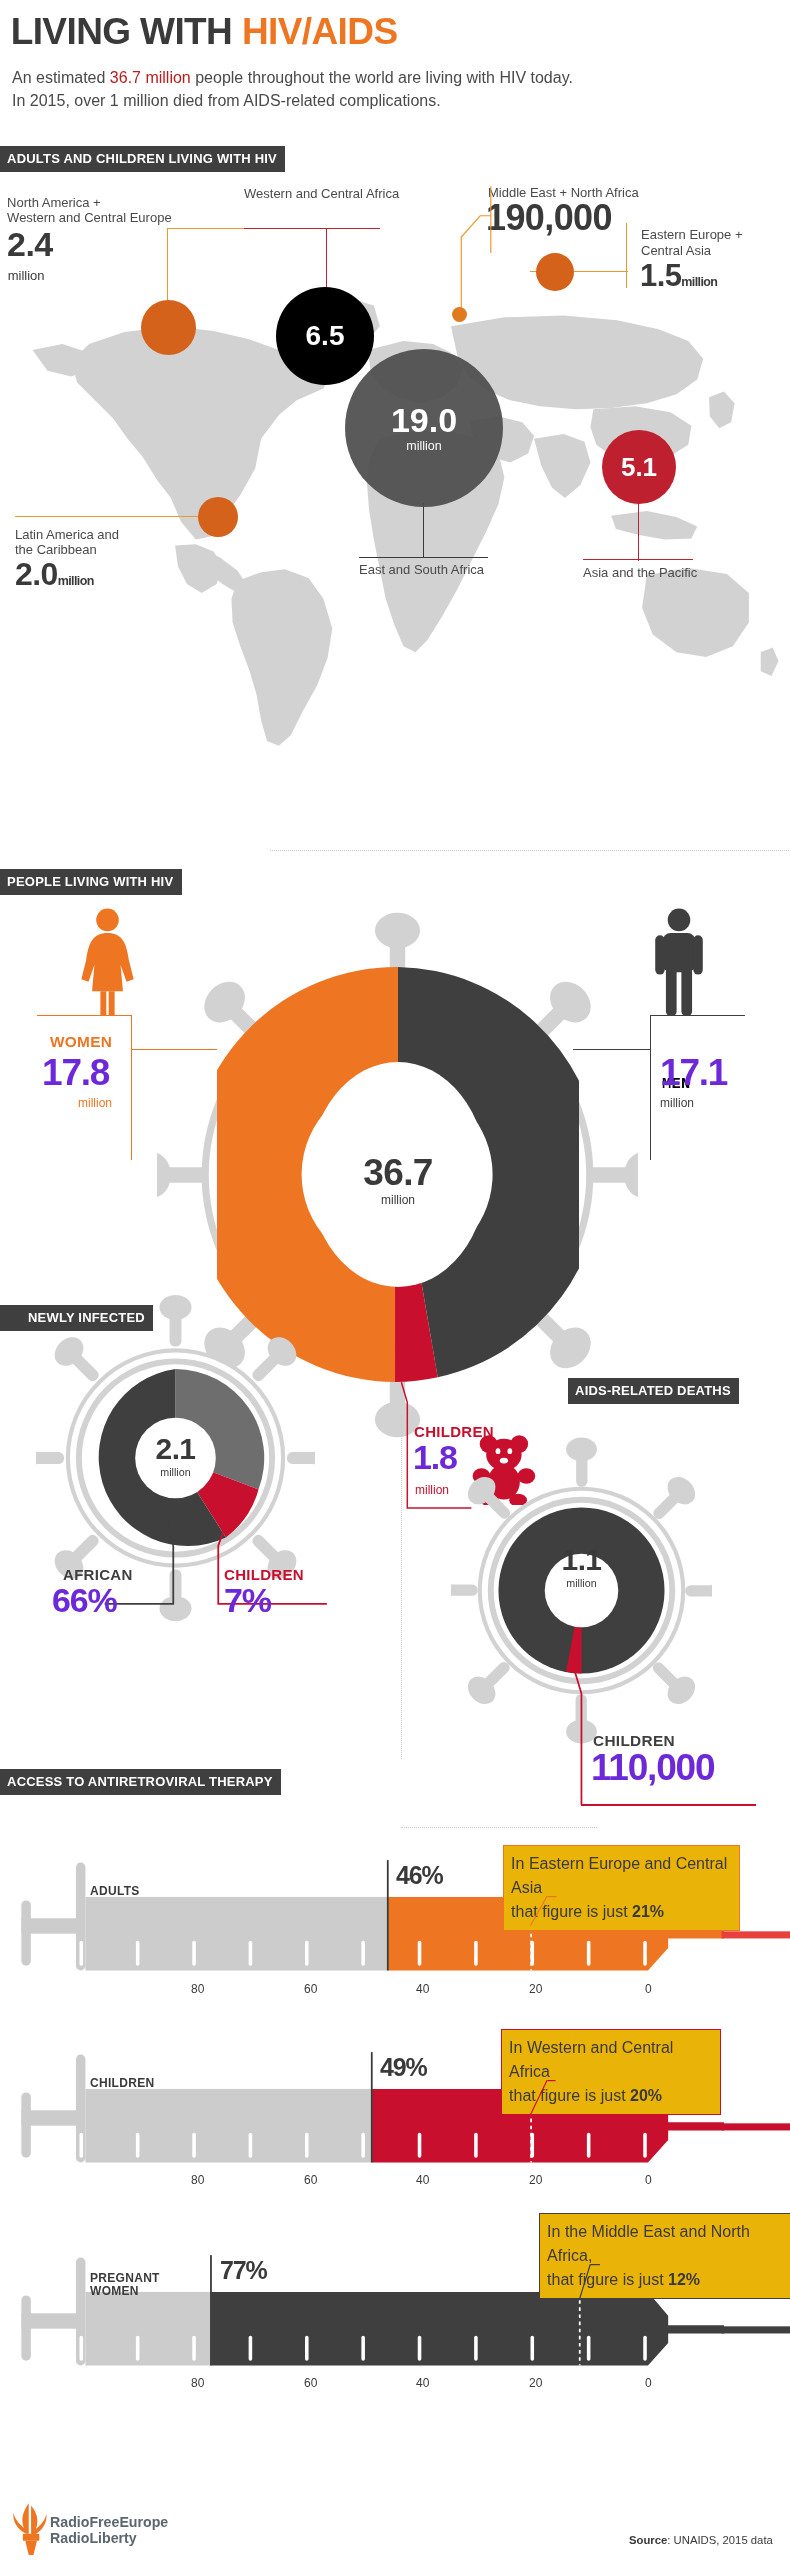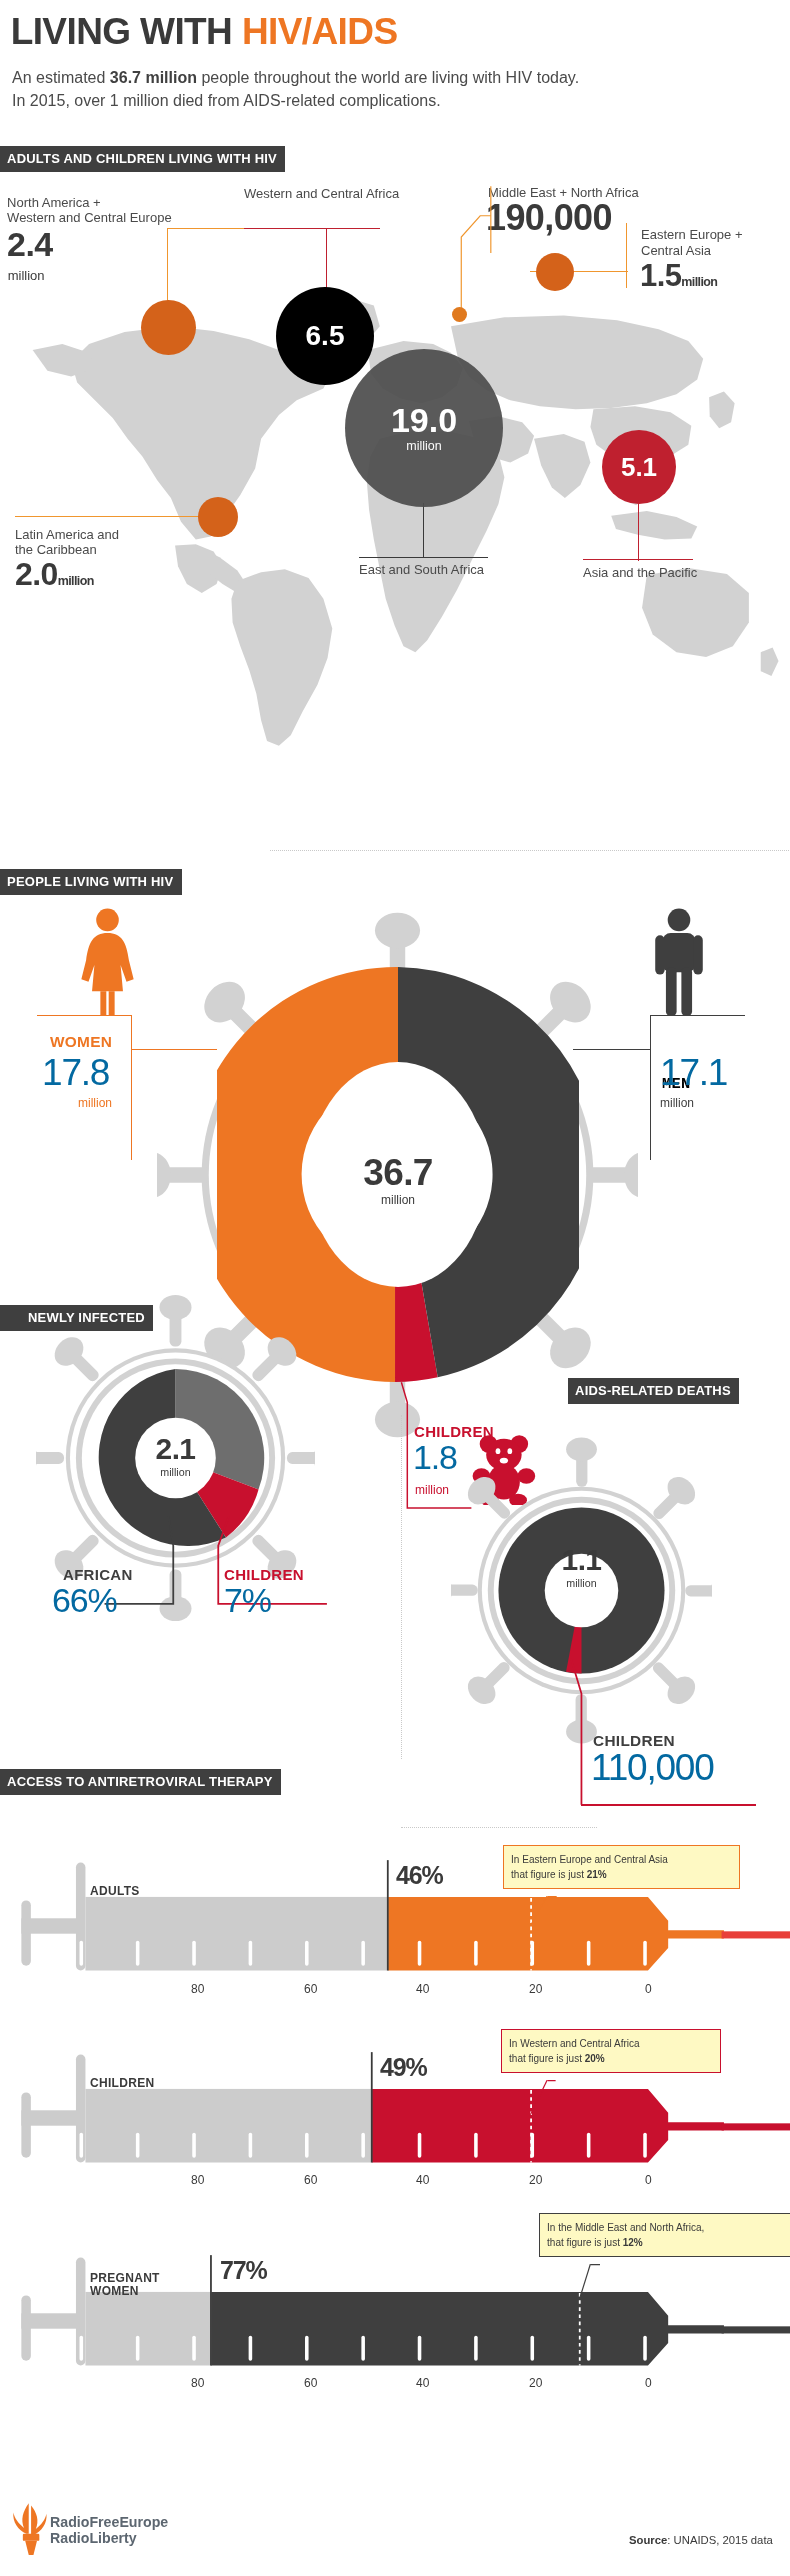--- a/index.html
+++ b/index.html
@@ -12,21 +12,21 @@
   
   #main-title {
     left:10.7px; top:13px; font-size:37px; font-weight:bold; letter-spacing:-0.6px;
     color:#3a3a3a; line-height:1; white-space:nowrap;
   }
   #main-title .accent { color:#ee7623; }
   #intro {
     left:12px; top:66px; width:712px; font-size:16px; line-height:1.45;
     color:#4a4a4a; font-weight:300;
   }
-  #intro b { font-weight:bold; color:#404040; }
+  #intro b { font-weight:normal; color:#b91c1c; }
 
   .section-header {
     background:#3f3f3f; color:#fff; font-weight:bold; font-size:13px;
     letter-spacing:0.2px; padding:5.3px 8.3px 5.3px 7.1px; display:inline-block;
     white-space:nowrap;
   }
 
   
   #map-wrap { left:0; top:178px; width:791px; height:593px; }
   #world-map { left:0; top:83px; width:791px; height:486px; }
@@ -36,28 +36,28 @@
   .leader { background:#f0962e; }
   .leader-red { background:#bf202f; }
   .leader-dark { background:#3a3a3a; }
 
   .bubble { border-radius:50%; display:flex; align-items:center; justify-content:center;
             flex-direction:column; color:#fff; font-weight:bold; }
   .donut-val { font-size:33px; font-weight:bold; color:#3a3a3a; line-height:1; letter-spacing:-0.6px;}
   .donut-unit { font-size:12px; color:#3a3a3a; margin-top:2.4px;}
 
   .stat-label { font-weight:bold; font-size:15.4px; letter-spacing:0.3px; }
-  .stat-num { font-size:37px; font-weight:normal; letter-spacing:-1.2px; line-height:.9; color:#0369a1;}
+  .stat-num { font-size:37px; font-weight:bold; letter-spacing:-1.2px; line-height:.9; color:#6d28d9;}
   .stat-unit { font-size:12px; }
 
   
   .syr-label { font-weight:bold; font-size:12px; color:#3a3a3a; letter-spacing:0.3px; line-height:1.1;}
   .syr-pct { font-size:25px; font-weight:bold; color:#3a3a3a; letter-spacing:-1.2px; line-height:.9;}
-  .callout { border:1.2px solid #ee7623; background:#fef9c3; padding:6px 7.1px;
-             font-size:10px; line-height:1.5; color:#3a3a3a; }
+  .callout { border:1.2px solid #ee7623; background:#eab308; padding:6px 7.1px;
+             font-size:16px; line-height:1.5; color:#3a3a3a; }
   .callout b { font-weight:bold; }
   .tick-num { font-size:12px; color:#3a3a3a; }
 
   .dotted-v { border-left:1.2px dotted #c9c9c9; }
   .dotted-h { border-top:1.2px dotted #c9c9c9; }
 
   
   #brand-text { font-size:14.2px; font-weight:bold; color:#5c6670; line-height:1.15; }
   #source { font-size:11.3px; color:#3a3a3a; }
   #source b { font-weight:bold; }

